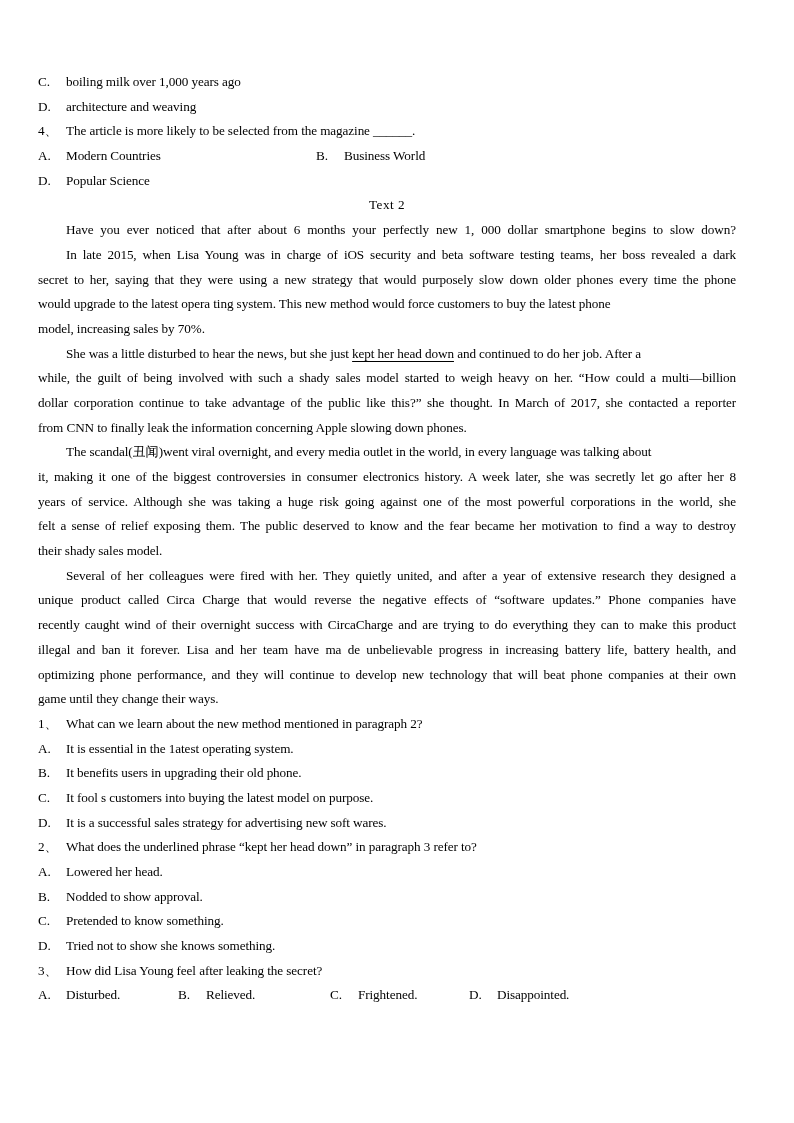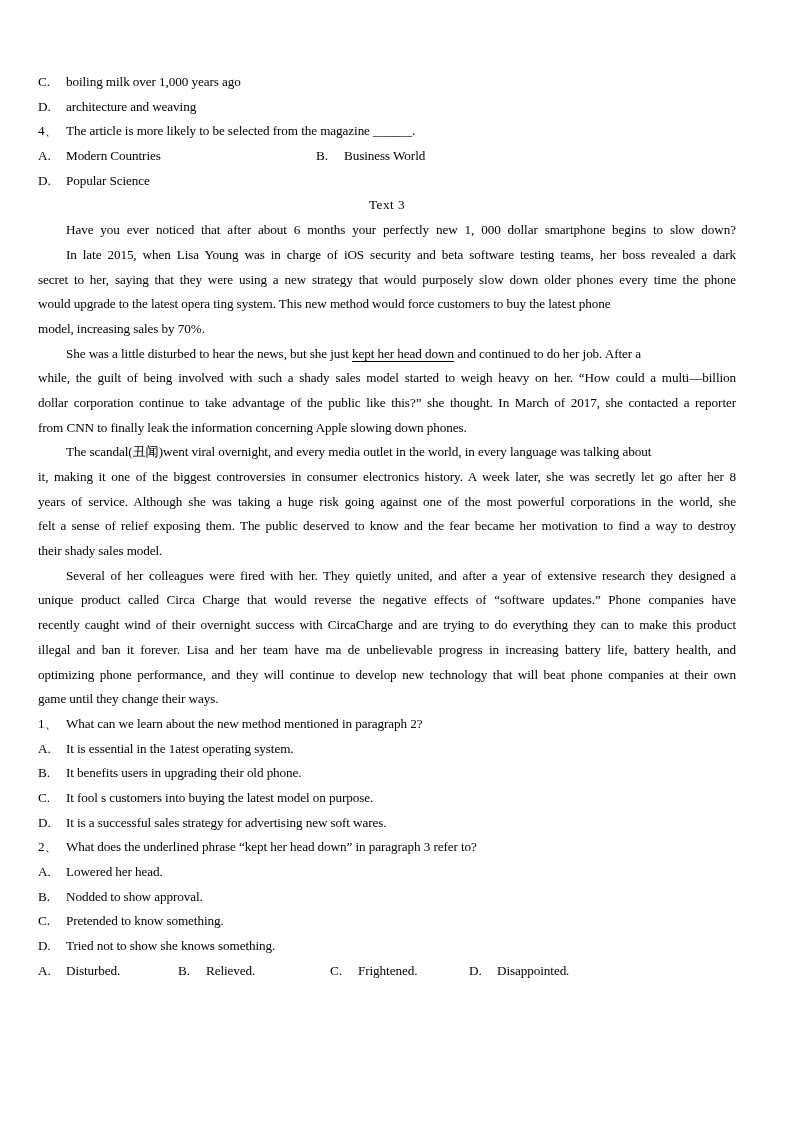--- a/index.html
+++ b/index.html
@@ -38,21 +38,21 @@
   <div class="line"><span class="lbl">D.</span><span>architecture and weaving</span></div>
   <div class="line"><span class="lbl">4、</span><span>The article is more likely to be selected from the magazine ______.</span></div>
   <div class="line cols">
       <span class="c1"><span class="lbl">A.</span><span>Modern Countries</span></span>
       <span><span class="lbl">B.</span><span>Business World</span></span>
     </div>
   <div class="line cols">
       <span><span class="lbl">D.</span><span>Popular Science</span></span>
     </div>
 
-  <div class="line heading">Text 3</div>
+  <div class="line heading">Text 2</div>
 
   <div class="line ind j">Have you ever noticed that after about 6 months your perfectly new 1, 000 dollar smartphone begins to slow down?</div>
 
   <div class="line ind j">In late 2015, when Lisa Young was in charge of iOS security and beta software testing teams, her boss revealed a dark</div>
   <div class="line j">secret to her, saying that they were using a new strategy that would purposely slow down older phones every time the phone</div>
   <div class="line">would upgrade to the latest opera ting system. This new method would force customers to buy the latest phone</div>
   <div class="line">model, increasing sales by 70%.</div>
 
   <div class="line ind"><span>She was a little disturbed to hear the news, but she just </span><span class="u">kept her head down</span><span> and continued to do her job. After a</span></div>
   <div class="line j">while, the guilt of being involved with such a shady sales model started to weigh heavy on her. “How could a multi—billion</div>
@@ -77,15 +77,16 @@
   <div class="line"><span class="lbl">B.</span><span>It benefits users in upgrading their old phone.</span></div>
   <div class="line"><span class="lbl">C.</span><span>It fool s customers into buying the latest model on purpose.</span></div>
   <div class="line"><span class="lbl">D.</span><span>It is a successful sales strategy for advertising new soft wares.</span></div>
 
   <div class="line"><span class="lbl">2、</span><span>What does the underlined phrase “kept her head down” in paragraph 3 refer to?</span></div>
   <div class="line"><span class="lbl">A.</span><span>Lowered her head.</span></div>
   <div class="line"><span class="lbl">B.</span><span>Nodded to show approval.</span></div>
   <div class="line"><span class="lbl">C.</span><span>Pretended to know something.</span></div>
   <div class="line"><span class="lbl">D.</span><span>Tried not to show she knows something.</span></div>
 
+  <div class="line"><span class="lbl">3、</span><span>How did Lisa Young feel after leaking the secret?</span></div>
   <div class="line q3row"><span class="opt o1"><span class="lbl">A.</span><span>Disturbed.</span></span><span class="opt o2"><span class="lbl">B.</span><span>Relieved.</span></span><span class="opt o3"><span class="lbl">C.</span><span>Frightened.</span></span><span class="opt o4"><span class="lbl">D.</span><span>Disappointed.</span></span></div>
 
 </div>
 
 </body></html>

